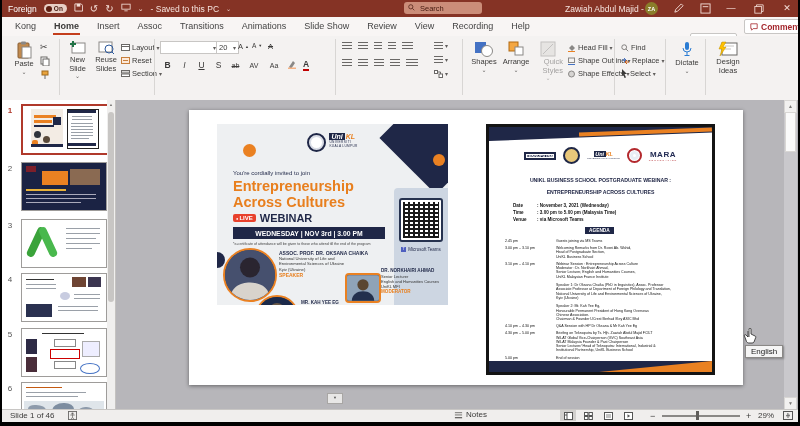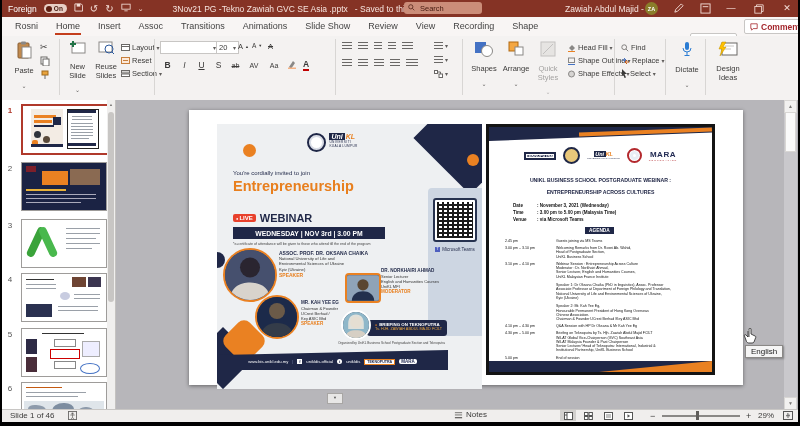--- a/index.html
+++ b/index.html
@@ -22,40 +22,40 @@
                      font-family:"Liberation Sans",sans-serif;}
   #search-pill input::placeholder{color:#43190f;}
   .winbtn{color:#f3ddd6;font-size:9px;line-height:17px;text-align:center;width:14px;}
   .avatar{width:13px;height:13px;border-radius:50%;background:#8a7d2a;color:#fff;font-size:5.5px;
           display:flex;align-items:center;justify-content:center;font-weight:bold;}
 
   
   #tabrow{left:0;top:17px;right:0;height:19px;background:#f8f5f4;border-bottom:1px solid #e3e1df;}
   .tabs{display:flex;align-items:center;height:19px;padding-left:4px;}
   .tab{font-size:9px;color:#444;padding:0 9px;height:19px;line-height:19px;position:relative;}
-  .tab.active{font-weight:normal;color:#3b3a39;}
+  .tab.active{font-weight:bold;color:#3b3a39;}
   .tab.active::after{content:"";position:absolute;left:8px;right:8px;bottom:1px;height:2px;background:#c43e1c;}
   .pillbtn{display:inline-flex;align-items:center;gap:3px;border:1px solid #c8c6c4;background:#fff;
            border-radius:2px;height:13px;padding:0 5px;font-size:8.5px;color:#a4262c;font-weight:bold;}
 
   
   #ribbon{left:0;top:36px;right:0;height:64px;background:#f4f2f1;border-bottom:1px solid #d2d0ce;font-size:7.5px;color:#3b3a39;}
   .gdiv{width:1px;background:#d8d6d4;top:3px;height:56px;}
   .glabel{font-size:7px;color:#605e5c;text-align:center;top:88px;}
-  .bigbtn{display:flex;flex-direction:column;align-items:center;text-align:center;gap:8px;}
+  .bigbtn{display:flex;flex-direction:column;align-items:center;text-align:center;gap:1px;}
   .bigbtn .cap{line-height:1.15;}
   .chev{font-size:6px;color:#605e5c;line-height:4px;}
   .smallrow{display:flex;align-items:center;gap:2px;font-size:7.5px;white-space:nowrap;}
   .combobox{background:#fff;border:1px solid #c8c6c4;height:11px;display:flex;align-items:center;
             justify-content:space-between;font-size:7.5px;padding:0 2px;color:#3b3a39;}
   .fbtn{font-size:8.5px;width:11px;text-align:center;color:#3b3a39;}
   .lnicon{display:inline-block;width:10px;height:8px;background:repeating-linear-gradient(#6a6866 0 1px,transparent 1px 3px);}
   .launcher{width:7px;height:7px;border-left:1px solid #8a8886;border-top:1px solid #8a8886;position:absolute;}
   .launcher::after{content:"";position:absolute;right:0px;bottom:0px;width:3px;height:3px;border-right:1px solid #8a8886;border-bottom:1px solid #8a8886;}
-  .disabled{opacity:.45;}
+  .disabled{opacity:.45;text-align:right;}
 
   
   #main{left:0;top:100px;right:0;bottom:12px;background:#b7b6ba;overflow:hidden;}
   #thumbs{left:0;top:0;width:113px;bottom:0;background:#fff;overflow:hidden;border-right:1px solid #c4c2c0;}
   .thumbnum{font-size:8px;color:#555;width:14px;text-align:center;}
   .thumb{width:84px;height:47px;background:#fff;border:1px solid #9e9c9a;overflow:hidden;position:absolute;left:19px;}
   .thumb.sel{border:2px solid #b0392b;}
   .mini{position:absolute;}
   .tline{position:absolute;height:1px;background:#9aa0a8;}
   #thumb-scroll{left:105px;top:0;width:8px;bottom:0;background:#f0efee;}
@@ -64,21 +64,21 @@
   #canvas{left:113px;top:0;right:0;bottom:0;}
   #slide{left:74px;top:10px;width:554px;height:275px;background:#fff;box-shadow:0 1px 4px rgba(0,0,0,.45);}
 
   
   #vscroll{right:1px;top:0;width:13px;bottom:0;background:#c9c8cc;}
   .scrollbtn{background:#f2f1f0;border:1px solid #d8d6d4;color:#7a7876;font-size:5px;text-align:center;line-height:10px;height:11px;left:0;right:0;}
 
   
   .navy{background:#1f2747;}
   .orange{background:#ea8122;}
-  #posterL{left:28px;top:14px;width:231px;height:265px;background:#eef0f2;overflow:hidden;padding-left:34px;}
+  #posterL{left:28px;top:14px;width:231px;height:181px;background:#eef0f2;overflow:hidden;}
   #posterR{left:297px;top:14px;width:229px;height:251px;background:#fff;border:3px solid #141414;box-sizing:border-box;overflow:hidden;}
   .ring{border:2px solid #ea8122;border-radius:50%;overflow:hidden;background:#39435f;}
   .silh{width:100%;height:100%;display:block;}
   .pname{font-weight:bold;color:#1f2747;line-height:1.2;}
   .pdesc{color:#333;line-height:1.25;white-space:pre-line;}
   .prole{font-weight:bold;color:#e87f1e;}
   .qr{background:
       repeating-linear-gradient(0deg,#1a1a1a 0 2px,transparent 2px 4px),
       repeating-linear-gradient(90deg,#1a1a1a 0 2px,#fff 2px 5px);}
 
@@ -118,21 +118,20 @@
       </span>
       <span class="qat-ic">↺</span>
       <span class="qat-ic">↻</span>
       <span>
         <svg width="10" height="9" viewBox="0 0 12 10">
             <rect x="1" y="1" width="10" height="6" fill="none" stroke="#f3ddd6"></rect>
             <path d="M4 9h4" stroke="#f3ddd6"></path>
           </svg>
       </span>
       <span class="qat-ic" style="font-size:7px">⌄</span>
-      <span class="tb-title" style="margin-left:22px">3Nov21 PG -Tekno Zawiah GVC SE Asia .pptx</span>
       <span class="tb-title">- Saved to this PC</span>
       <span class="qat-ic" style="font-size:6px">⌄</span>
     </div>
     <div id="search-pill" class="abs">
       <span>
         <svg width="7" height="7" viewBox="0 0 10 10">
             <circle cx="4" cy="4" r="3" fill="none" stroke="#43190f"></circle>
             <path d="M6.3 6.3L9 9" stroke="#43190f"></path>
           </svg>
       </span>
@@ -156,31 +155,31 @@
       <svg width="10" height="10" viewBox="0 0 12 12">
           <rect x="1" y="3" width="8" height="8" fill="none" stroke="#f3ddd6"></rect>
           <path d="M3 3V1h8v8h-2" fill="none" stroke="#f3ddd6"></path>
         </svg>
     </span>
     <span class="abs winbtn" style="left:778px;top:0">✕</span>
   </div>
 
   <div id="tabrow" class="abs">
     <div class="tabs">
-      <span class="tab">Rosni</span>
+      <span class="tab">Kong</span>
       <span class="tab active">Home</span>
       <span class="tab">Insert</span>
       <span class="tab">Assoc</span>
       <span class="tab">Transitions</span>
       <span class="tab">Animations</span>
       <span class="tab">Slide Show</span>
       <span class="tab">Review</span>
       <span class="tab">View</span>
       <span class="tab">Recording</span>
-      <span class="tab">Shape</span>
+      <span class="tab">Help</span>
     </div>
     <span class="abs pillbtn" style="left:688px;top:16px">
       <svg width="8" height="8" viewBox="0 0 10 10">
           <path d="M5 6V1M3 3l2-2 2 2" fill="none" stroke="#a4262c"></path>
           <path d="M2 5v4h6V5" fill="none" stroke="#a4262c"></path>
         </svg>
       <span>Share</span>
     </span>
     <span class="abs pillbtn" style="left:742px;top:2px">
       <svg width="8" height="8" viewBox="0 0 10 10">
@@ -547,20 +546,21 @@
                 <span class="navy" style="color:#fff;padding:0 2px">Uni</span>
                 <span style="color:#e87f1e;padding-left:1px">KL</span>
               </span>
               <span style="font-size:3.2px;color:#1f2747;letter-spacing:.4px">UNIVERSITI</span>
               <span style="font-size:3.2px;color:#1f2747;letter-spacing:.3px">KUALA LUMPUR</span>
             </span>
           </div>
 
           <div class="abs" style="left:16px;top:46px;font-size:6px;color:#1f2747">You're cordially invited to join</div>
           <div class="abs" style="left:16px;top:54px;font-size:14.5px;font-weight:800;color:#e87f1e">Entrepreneurship</div>
+          <div class="abs" style="left:16px;top:70px;font-size:14.5px;font-weight:800;color:#e87f1e">Across Cultures</div>
           <div class="abs" style="left:16px;top:88px;display:flex;align-items:center;gap:4px">
             <span style="background:#e8412c;color:#fff;font-size:6px;font-weight:bold;border-radius:2px;padding:1px 3px;display:inline-flex;align-items:center;gap:1px">
               <span style="font-size:4px">●</span>
               <span>LIVE</span>
             </span>
             <span style="font-size:11px;font-weight:800;color:#1f2747">WEBINAR</span>
           </div>
           <div class="abs navy" style="left:16px;top:103px;width:152px;height:12px;color:#fff;font-size:6.8px;font-weight:bold;display:flex;align-items:center;justify-content:center">WEDNESDAY  |  NOV 3rd  |  3.00 PM</div>
           <div class="abs" style="left:16px;top:118px;font-size:3.6px;color:#444">*e-certificate of attendance will be given to those who attend till the end of the program</div>
 

